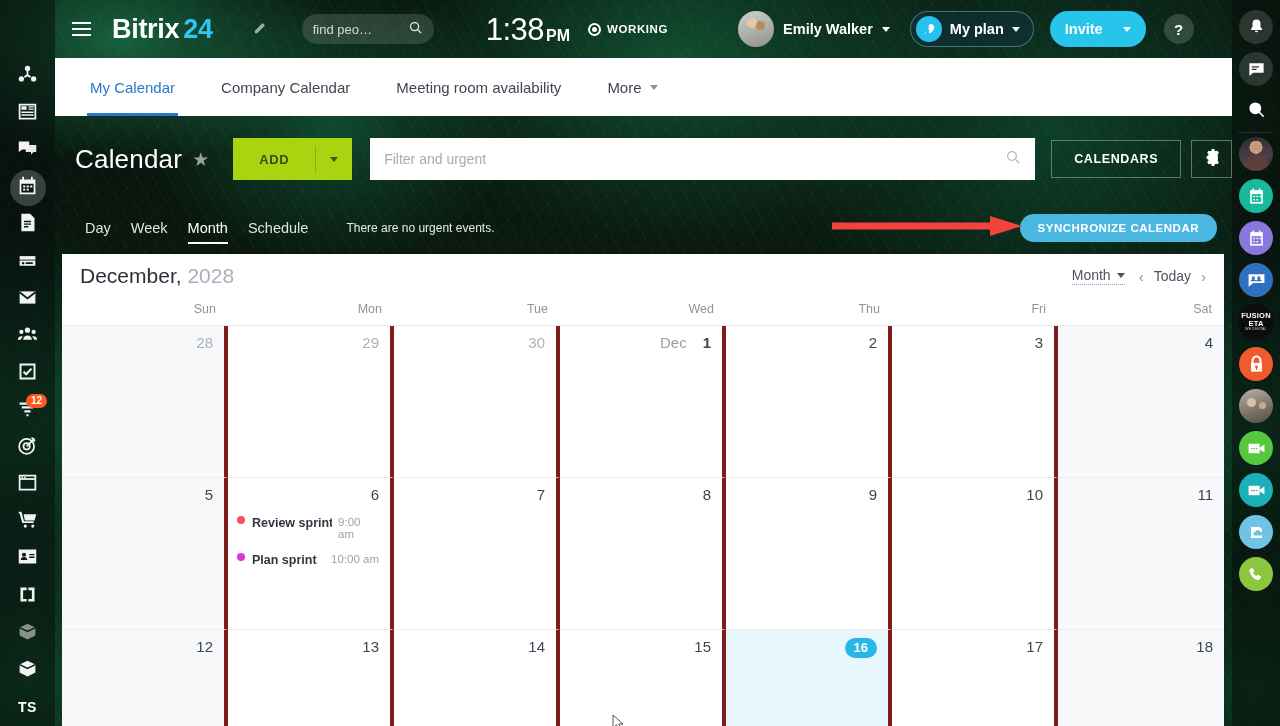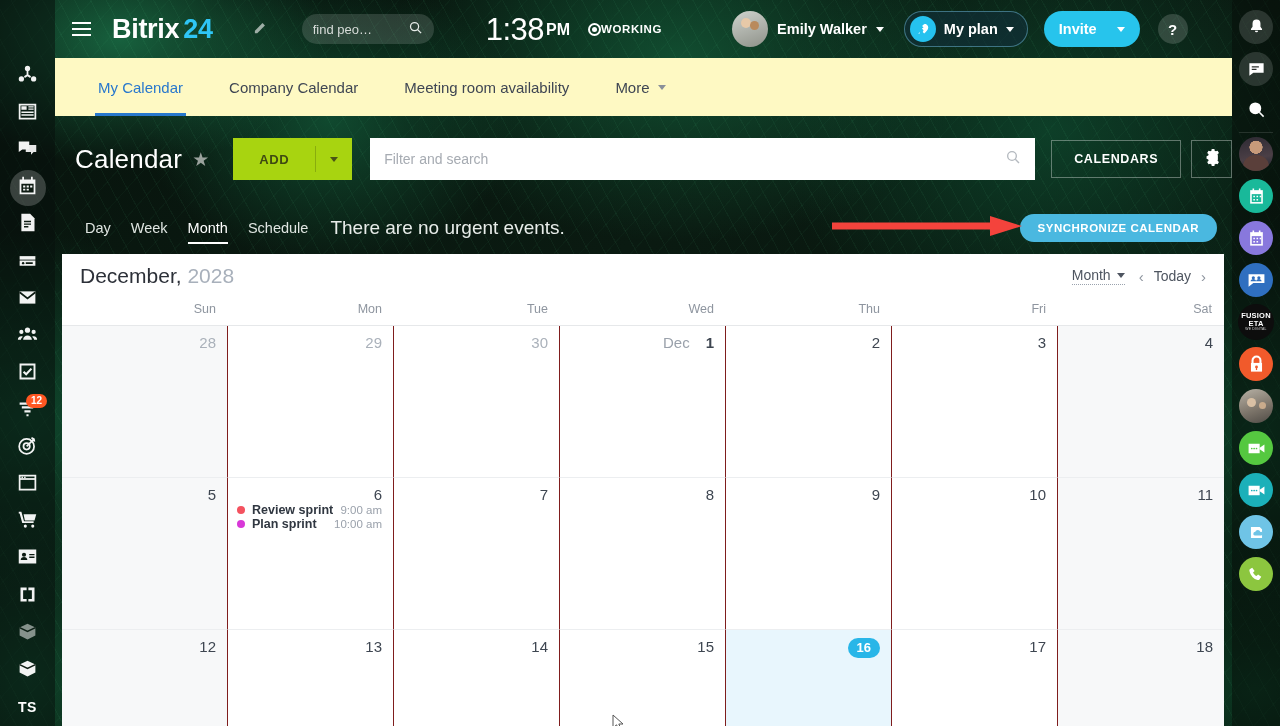--- a/index.html
+++ b/index.html
@@ -104,24 +104,24 @@
   #logo .num { color: #2fc6f6; margin-left: 4px; }
   #pencil { margin-left: 40px; opacity: .75; cursor: pointer; }
   #pencil svg { width: 15px; height: 15px; fill: #cfd6d2; }
   #search-pill {
     margin-left: 34px; width: 132px; height: 30px; border-radius: 16px;
     background: rgba(255,255,255,.14); display: flex; align-items: center;
     padding: 9px 11px; cursor: text;
   }
   #search-pill .ph { font-size: 13px; color: #d7dcd9; flex: 1; white-space: nowrap; overflow: hidden; }
   #search-pill svg { width: 15px; height: 15px; fill: none; stroke: #e6ebe8; stroke-width: 2; }
-  #clock { margin-left: 52px; display: flex; align-items: center; }
+  #clock { margin-left: 52px; display: flex; align-items: flex-end; }
   #clock .t { font-size: 31px; font-weight: 300; letter-spacing: -.5px; line-height: 31px; }
   #clock .m { font-size: 16px; font-weight: bold; margin-top: 1px; margin-left: 2px; }
-  #working { margin-left: 18px; display: flex; align-items: center; cursor: pointer; }
+  #working { margin-left: 18px; display: flex; align-items: center; gap: 6px; cursor: pointer; }
   #working .dot-ring { width: 13px; height: 13px; border-radius: 50%; border: 2px solid #fff; display: flex; align-items: center; justify-content: center; }
   #working .dot-ring i { width: 5px; height: 5px; border-radius: 50%; background: #fff; display: block; }
   #working .lbl { font-size: 11.5px; font-weight: bold; letter-spacing: .6px; }
   #user { margin-left: 70px; display: flex; align-items: center; gap: 9px; cursor: pointer; }
   #user .av {
     width: 36px; height: 36px; border-radius: 50%; overflow: hidden; position: relative;
     background: linear-gradient(160deg,#cfd3cd,#8e9189);
   }
   #user .av::before { content:""; position:absolute; left:9px; top:7px; width:10px; height:10px; border-radius:50%; background:#e7c9a8; }
   #user .av::after { content:""; position:absolute; left:18px; top:10px; width:9px; height:9px; border-radius:50%; background:#b98a5c; }
@@ -141,21 +141,21 @@
   #invite .lbl { font-size: 14.5px; font-weight: bold; color: #fff; }
   #help {
     margin-left: 18px; width: 30px; height: 30px; border-radius: 50%;
     background: rgba(255,255,255,.16); color: #fff; display: flex; align-items: center; justify-content: center;
     font-size: 15px; font-weight: bold; cursor: pointer;
   }
 
   
   #tabstrip {
     position: absolute; left: 55px; top: 58px; right: 48px; height: 58px;
-    background: #fef9c3; z-index: 4; display: flex; align-items: flex-end; padding-left: 20px;
+    background: #ffffff; z-index: 4; display: flex; align-items: flex-end; padding-left: 12px;
   }
   .tab {
     height: 58px; display: flex; align-items: center; padding: 0 23px;
     font-size: 15px; color: #3f4653; cursor: pointer; position: relative;
   }
   .tab.active { color: #2878cd; }
   .tab.active::after { content: ""; position: absolute; left: 20px; right: 20px; bottom: 0; height: 3px; background: #2878cd; }
   .tab .cv { margin-left: 8px; font-size: 11px; color: #8a9099; }
 
   
@@ -192,21 +192,21 @@
   #viewrow {
     position: absolute; left: 55px; top: 202px; right: 48px; height: 52px; z-index: 4;
     display: flex; align-items: center; padding-left: 20px;
   }
   .vtab {
     font-size: 14.5px; color: #dfe5e1; padding: 0 10px; cursor: pointer; position: relative; height: 28px;
     display: flex; align-items: center;
   }
   .vtab.active { color: #fff; }
   .vtab.active::after { content: ""; position: absolute; left: 10px; right: 10px; bottom: -2px; height: 2px; background: #fff; }
-  #urgent { margin-left: 12px; font-size: 19px; color: #e7ece9; }
+  #urgent { margin-left: 28px; font-size: 12px; color: #e7ece9; }
   #sync-btn {
     position: absolute; right: 15px; height: 28px; border-radius: 14px; background: #4ab8e0;
     display: flex; align-items: center; padding: 0 18px; cursor: pointer;
     font-size: 11.5px; font-weight: bold; color: #fff; letter-spacing: .5px;
   }
   
   #arrow { position: absolute; left: 830px; top: 215px; width: 200px; height: 22px; z-index: 7; pointer-events: none; }
 
   
   #cal {
@@ -220,33 +220,33 @@
   #mode-sel { font-size: 14px; display: flex; align-items: center; gap: 6px; cursor: pointer; border-bottom: 1px dotted #9aa2ad; padding-bottom: 1px; }
   #mode-sel .cv { font-size: 10px; }
   #today-nav { display: flex; align-items: center; gap: 10px; font-size: 14px; }
   #today-nav .ar { color: #8d949e; cursor: pointer; font-size: 15px; }
   #today-nav .td { cursor: pointer; color: #4e5560; }
 
   #dow { display: grid; grid-template-columns: repeat(7, 1fr); border-bottom: 1px solid #e6e8ea; }
   #dow div { text-align: right; padding: 4px 12px 9px 0; font-size: 12.5px; color: #8e959f; }
 
   #grid { display: grid; grid-template-columns: repeat(7, 1fr); }
-  .cell { height: 152px; border-right: 1px solid #7f1d1d; border-bottom: 1px solid #eceef0; padding: 8px 11px 0 9px; position: relative; background: #fff; }
+  .cell { height: 152px; border-right: 4px solid #7f1d1d; border-bottom: 1px solid #eceef0; padding: 8px 11px 0 9px; position: relative; background: #fff; }
   .cell.weekend { background: #f7f8f9; }
   .cell:nth-child(7n) { border-right: none; }
   .dnum { text-align: right; font-size: 15px; color: #3e4651; }
   .cell.other .dnum { color: #aab1ba; }
   .dnum .mo { color: #9aa1ab; font-weight: normal; margin-right: 16px; }
   .cell.today { background: #e8f6fd; }
   .cell.today .dnum { display: flex; justify-content: flex-end; }
   .badge-today {
     background: #29b6e8; color: #fff; border-radius: 11px; font-size: 13px; font-weight: bold;
     padding: 1px 9px; line-height: 18px; min-width: 30px; text-align: center;
   }
-  .ev { display: flex; align-items: center; margin-top: 0; font-size: 12.5px; }
+  .ev { display: flex; align-items: flex-start; margin-top: 13px; font-size: 12.5px; }
   .ev .dot { width: 8px; height: 8px; border-radius: 50%; flex: none; margin-right: 7px; }
   .ev .nm { color: #303741; font-weight: bold; white-space: nowrap; overflow: hidden; }
   .ev .tm { margin-left: auto; color: #9aa1ab; font-size: 11.5px; padding-left: 6px; }
 
   #cursor { position: absolute; left: 612px; top: 714px; z-index: 9; pointer-events: none; }
 </style>
 </head>
 <body>
 
 <div id="wallpaper"></div>
@@ -603,21 +603,21 @@
   <div id="page-title">Calendar</div>
   <div id="fav-star">★</div>
   <div id="add-btn">
     <span class="lbl">ADD</span>
     <span class="sep"></span>
     <span class="dd">
         <span class="caret"></span>
       </span>
   </div>
   <div id="filter">
-    <span class="ph">Filter and search</span>
+    <span class="ph">Filter and urgent</span>
     <span><svg viewBox="0 0 24 24">
           <circle cx="10.5" cy="10.5" r="6.5"></circle>
           <path d="M15.5 15.5L21 21"></path>
         </svg></span>
   </div>
   <div id="calendars-btn">
     <span>CALENDARS</span>
   </div>
   <div id="gear-btn">
     <span>

